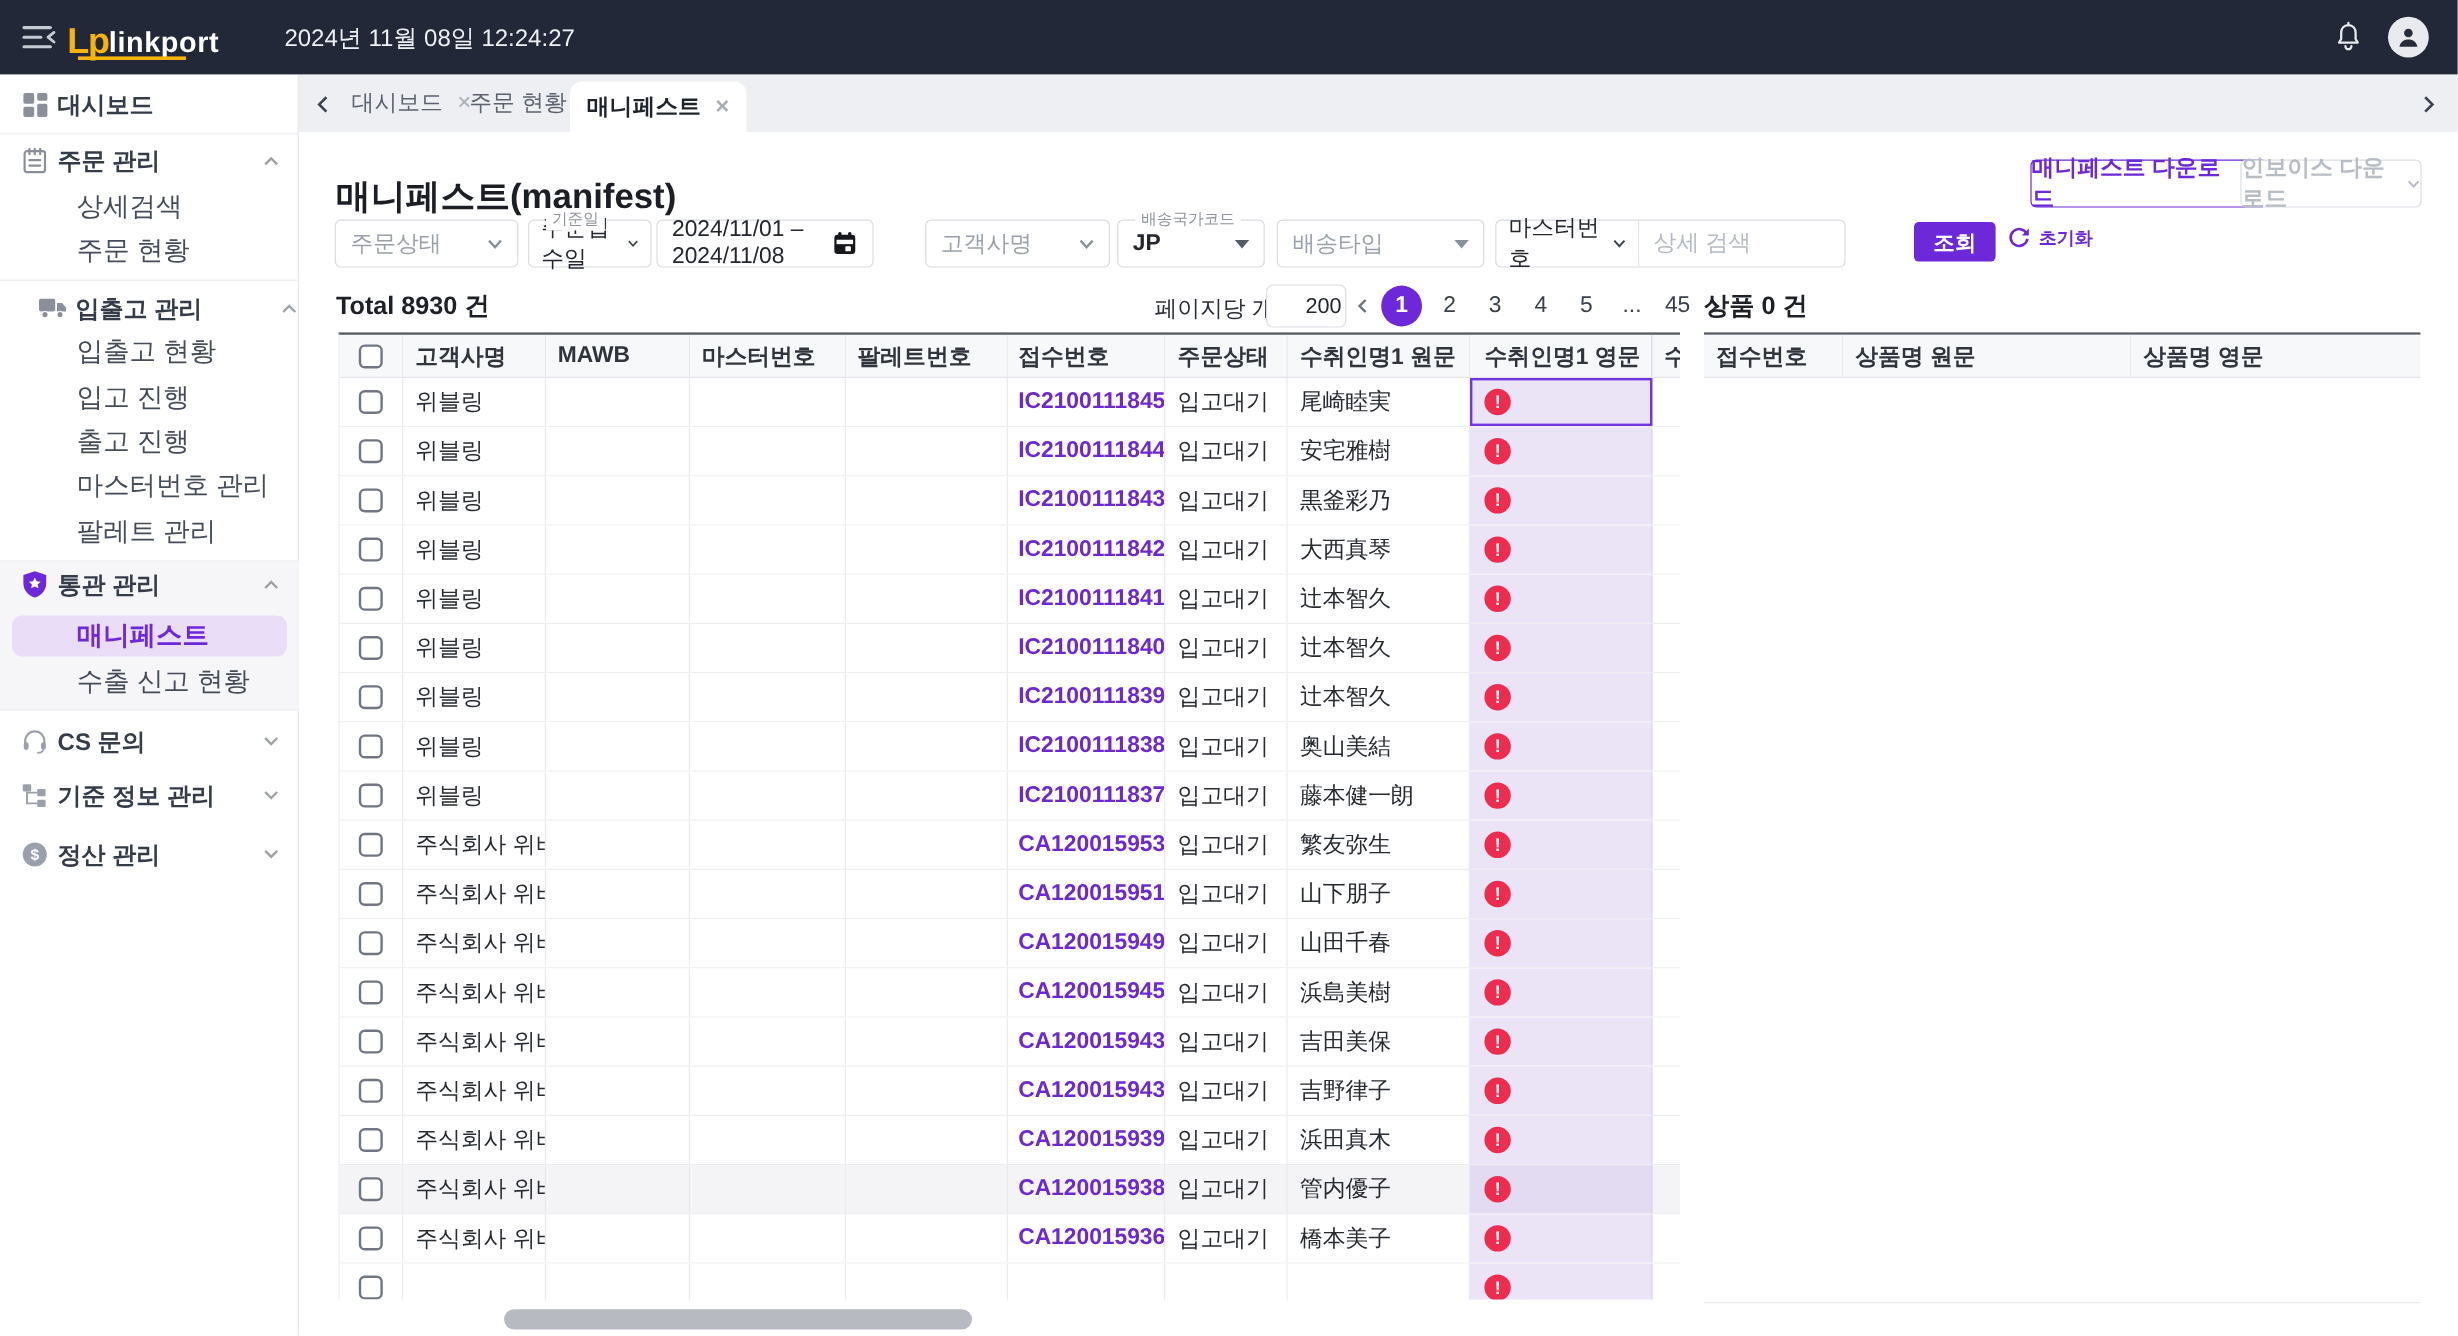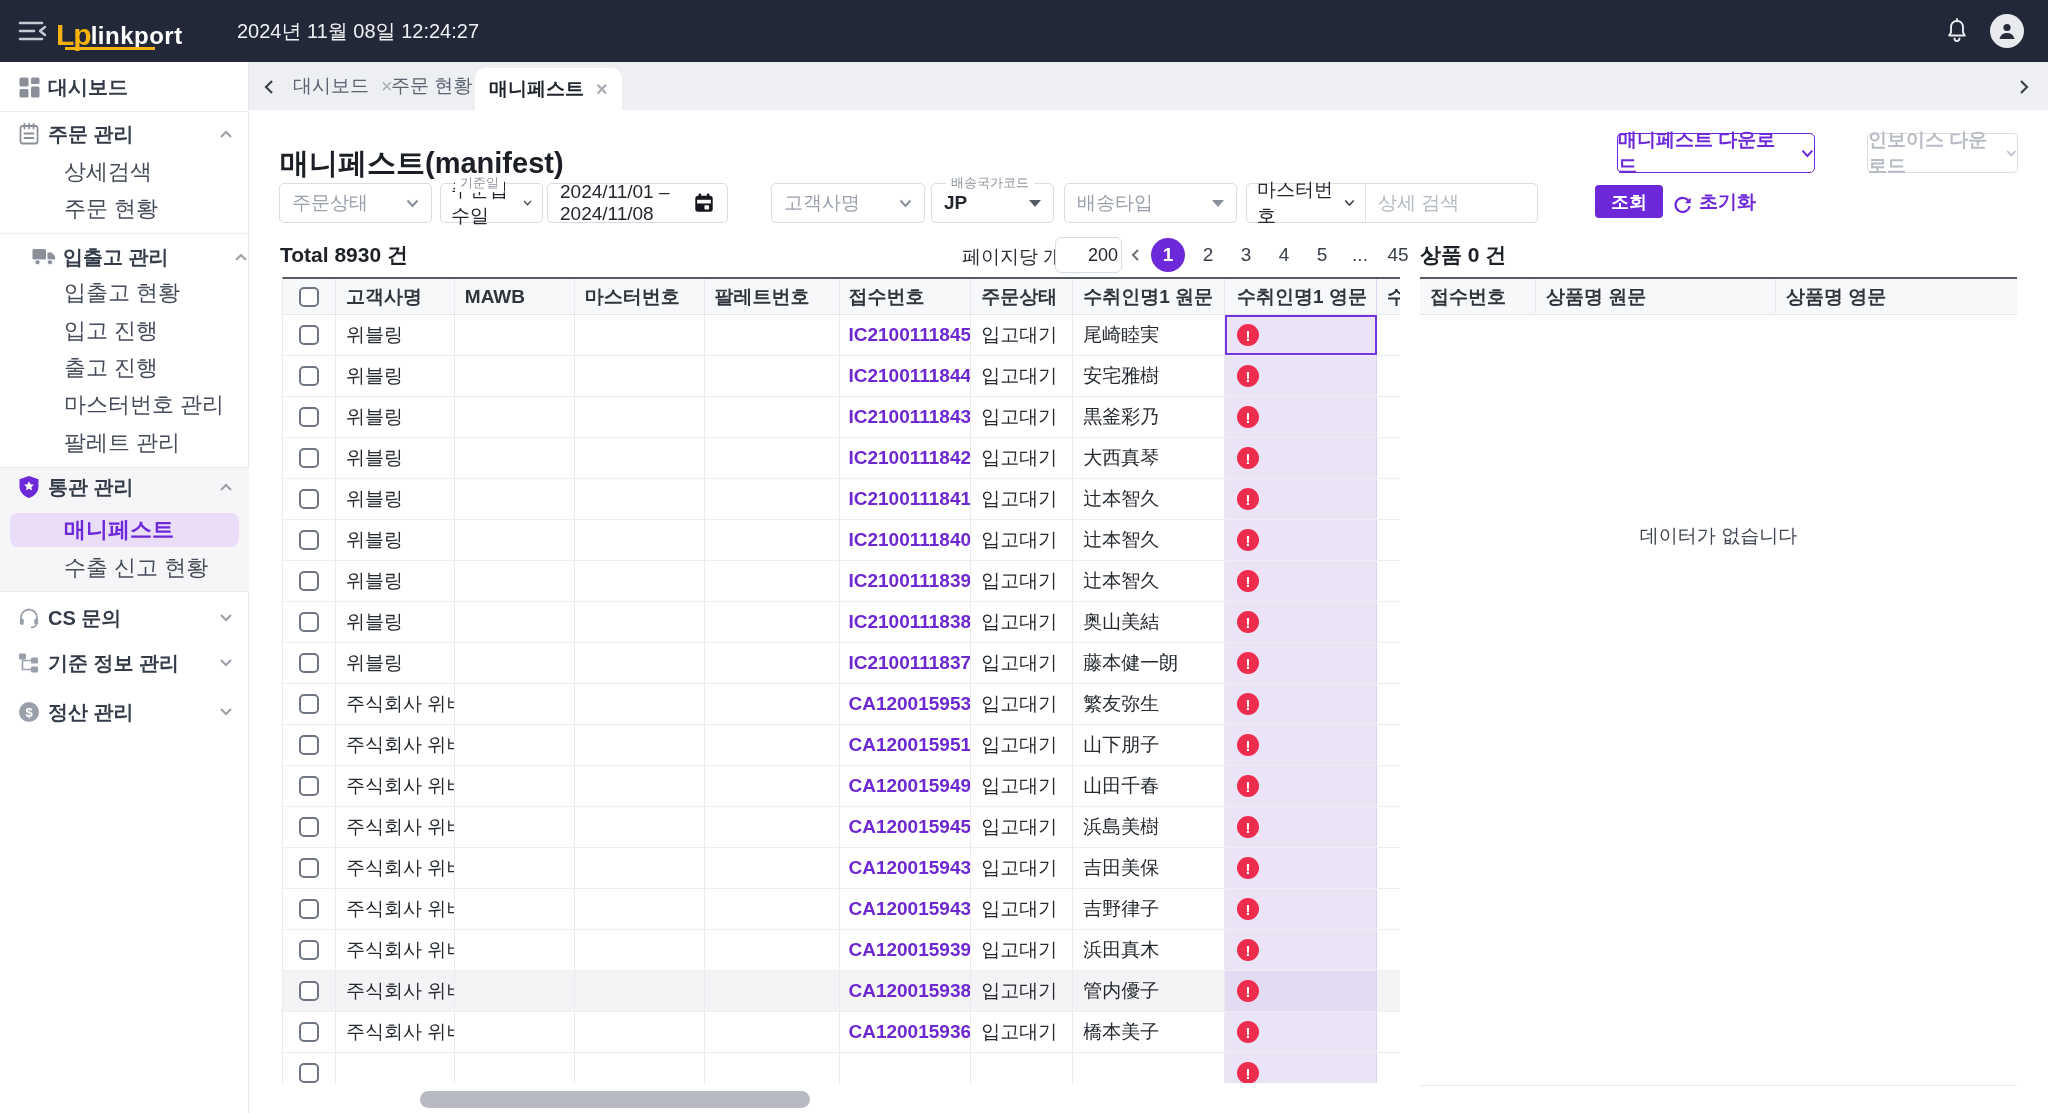--- a/index.html
+++ b/index.html
@@ -42,41 +42,41 @@
   .tab .tclose { color:#a7acb5; font-size:20px; line-height:20px; cursor:pointer; }
   .tab.active { background:#fff; border-radius:10px 10px 0 0; top:6px; height:42px;
     color:#1f232b; font-weight:bold; }
 
   
   .content { position:absolute; left:249px; top:110px; right:0; bottom:0; background:#fff; }
   .page-title { position:absolute; left:31px; top:34px; font-size:29px; font-weight:bold; color:#1b1e24; }
 
   .btn-outline { position:absolute; top:23px; height:40px; border-radius:5px; background:#fff;
     display:flex; align-items:center; justify-content:center; gap:10px; font-size:19px; font-weight:bold; cursor:pointer; }
-  .btn-manifest { left:1368px; width:198px; border:1px solid #6d28d9; color:#6d28d9; }
+  .btn-manifest { left:1443px; width:198px; border:1px solid #6d28d9; color:#6d28d9; }
   .btn-invoice { left:1618px; width:151px; border:1px solid #dcdee3; color:#b7bcc5; }
 
   .fbox { position:absolute; top:73px; height:40px; background:#fff; border:1px solid #d9dce1;
     border-radius:5px; display:flex; align-items:center; padding:0 12px; font-size:19px; cursor:pointer; }
   .fbox .ph { color:#9aa1ac; }
   .fbox .val { color:#23262e; }
   .fbox .right { margin-left:auto; }
   .flabel { position:absolute; top:64px; font-size:13px; color:#8d929c; background:#fff; padding:0 5px; z-index:2; }
   .tri-down { width:0; height:0; border-left:6px solid transparent; border-right:6px solid transparent; border-top:7px solid #555b66; }
   .tri-down.gray { border-top-color:#8a909b; }
   .combo-divider { width:1px; height:38px; background:#e2e4e8; margin:0 0; }
   .search-input { border:none; outline:none; font-size:19px; color:#23262e; width:150px;
     font-family:"Liberation Sans","DejaVu Sans",sans-serif; }
   .search-input::placeholder { color:#b4bac3; }
 
   .btn-primary { position:absolute; left:1346px; top:75px; width:68px; height:33px; background:#6d28d9;
     color:#fff; font-size:18px; font-weight:bold; border:none; border-radius:4px; cursor:pointer;
     display:flex; align-items:center; justify-content:center; }
-  .btn-reset { position:absolute; left:1424px; top:79px; height:26px; display:flex; align-items:flex-end; gap:7px;
-    color:#6d28d9; font-size:19px; font-weight:bold; cursor:pointer; }
+  .btn-reset { position:absolute; left:1424px; top:79px; height:26px; display:flex; align-items:flex-start; gap:7px;
+    color:#6d28d9; font-size:15px; font-weight:bold; cursor:pointer; }
 
   .total-label { position:absolute; left:31px; top:131px; font-size:21px; font-weight:bold; color:#1d2027; }
   .perpage-label { position:absolute; left:713px; top:134px; font-size:19px; color:#2a2e36; }
   .perpage-input { position:absolute; left:806px; top:127px; width:67px; height:36px; border:1px solid #d9dce1;
     border-radius:6px; font-size:18px; color:#23262e; text-align:center; outline:none;
     font-family:"Liberation Sans","DejaVu Sans",sans-serif;padding-left:29px; }
   .pager { position:absolute; left:878px; top:127px; height:36px; display:flex; align-items:center; gap:8px; }
   .pg { min-width:30px; height:34px; display:flex; align-items:center; justify-content:center;
     font-size:19px; color:#3a4049; cursor:pointer; border-radius:50%; }
   .pg.active { width:34px; background:#6d28d9; color:#fff; font-weight:bold; }
@@ -813,15 +813,14 @@
   </div>
 
   <div class="ppanel-title">상품 0 건</div>
   <div class="ppanel">
     <div class="thead">
       <div class="hcell pcol-receipt">접수번호</div>
       <div class="hcell pcol-orig">상품명 원문</div>
       <div class="hcell pcol-en">상품명 영문</div>
     </div>
   </div>
-  <div class="pempty">데이터가 없습니다</div>
   <div class="ppanel-bottom"></div>
 </div>
 
 </body></html>

